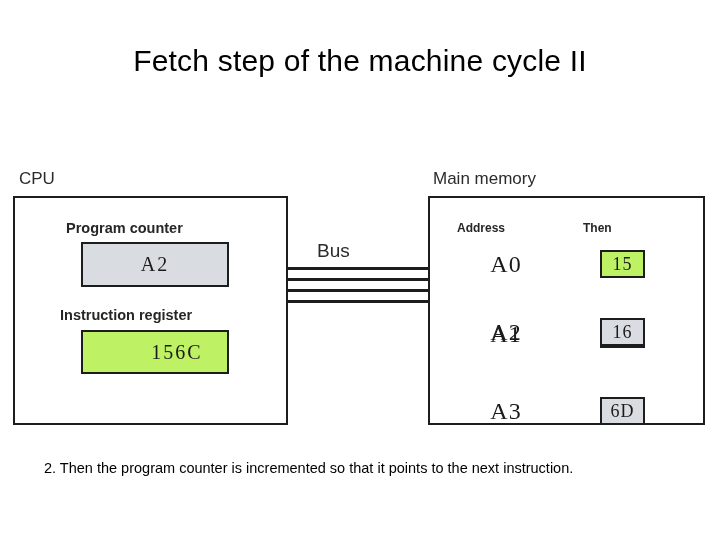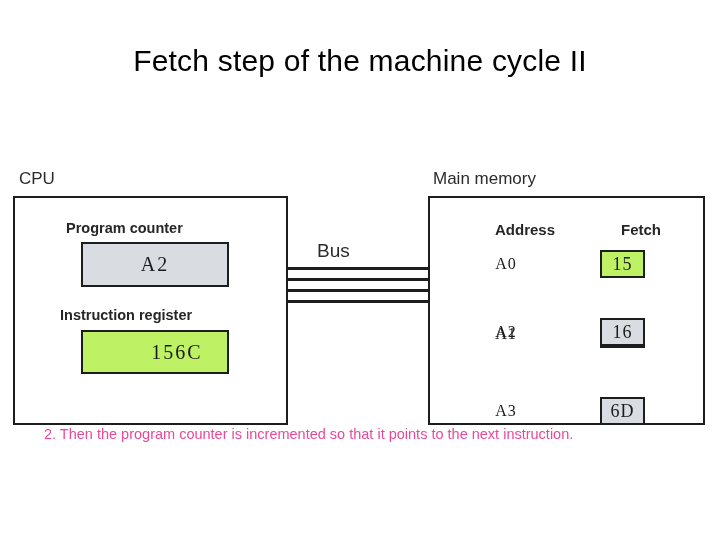--- a/index.html
+++ b/index.html
@@ -111,25 +111,25 @@
   #bus-line-3 { top: 289px; }
   #bus-line-4 { top: 300px; }
 
   
   #memory-label { left: 433px; top: 169px; }
   #memory-frame { left: 428px; top: 196px; width: 277px; height: 229px; }
 
   .col-header {
     position: absolute;
     font-family: "Liberation Sans", sans-serif;
-    font-size: 15px;
+    font-size: 12px;
     font-weight: 700;
     color: #262626;
     white-space: nowrap;
-    text-align: right;
+    text-align: left;
   }
   #header-address { left: 457px; top: 221px; width: 98px; }
   #header-cells   { left: 583px; top: 221px; width: 78px; }
 
   .mem-row {
     position: absolute;
     left: 457px;
     width: 205px;
     height: 30px;
   }
@@ -140,21 +140,21 @@
 
   .mem-address {
     position: absolute;
     left: 0;
     top: 0;
     width: 98px;
     height: 30px;
     line-height: 30px;
     text-align: center;
     font-family: "Liberation Serif", serif;
-    font-size: 16px;
+    font-size: 24px;
     letter-spacing: 1px;
     color: #1a1a1a;
   }
   .mem-cell {
     position: absolute;
     left: 143px;
     top: 1px;
     width: 45px;
     height: 28px;
     box-sizing: border-box;
@@ -165,26 +165,26 @@
     font-family: "Liberation Serif", serif;
     font-size: 18px;
     letter-spacing: 1px;
     color: #1a1a1a;
   }
 
   
   #step-caption {
     position: absolute;
     left: 44px;
-    top: 426px;
+    top: 460px;
     width: 640px;
     font-family: "Liberation Sans", sans-serif;
     font-size: 14.5px;
     font-weight: 400;
-    color: #ec4899;
+    color: #000000;
     white-space: nowrap;
   }
 </style>
 </head>
 <body>
 
 <div id="slide-title">Fetch step of the machine cycle II</div>
 
 <div id="diagram">
 
@@ -206,21 +206,21 @@
   <div class="bus-line" id="bus-line-2"></div>
   <div class="bus-line" id="bus-line-3"></div>
   <div class="bus-line" id="bus-line-4"></div>
 
   <div class="box-label" id="memory-label">Main memory</div>
 
   <div class="frame" id="memory-frame"></div>
 
   <div class="col-header" id="header-address">Address</div>
 
-  <div class="col-header" id="header-cells">Fetch</div>
+  <div class="col-header" id="header-cells">Then</div>
 
   <div class="mem-row" id="mem-row-0">
     <div class="mem-address">A0</div>
     <div class="mem-cell plain">15</div>
   </div>
 
   <div class="mem-row" id="mem-row-1">
     <div class="mem-address">A1</div>
     <div class="mem-cell plain">6C</div>
   </div>

